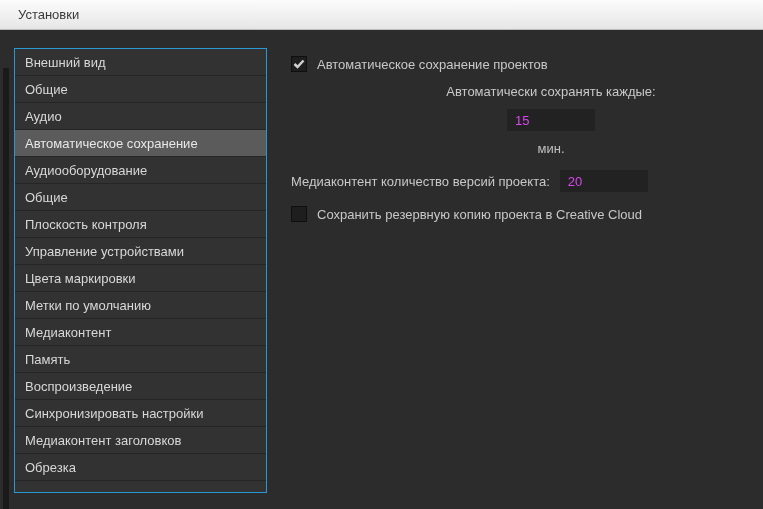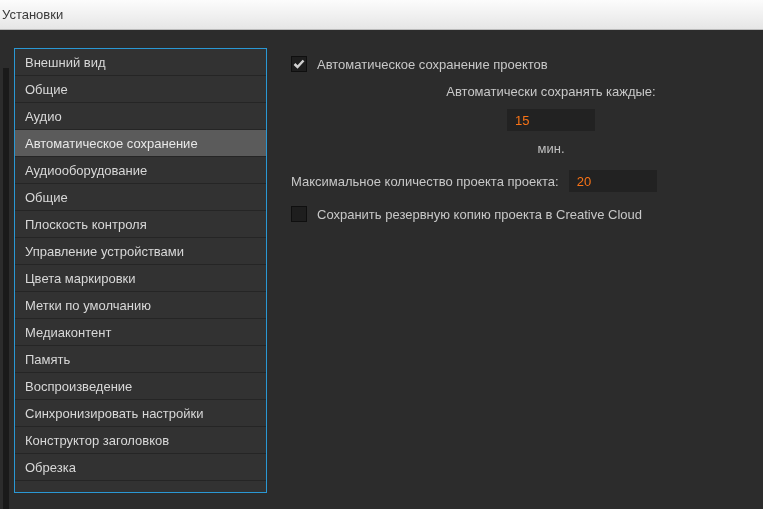--- a/index.html
+++ b/index.html
@@ -21,21 +21,21 @@
       background: linear-gradient(to bottom, #f5f5f5 0px, #e8e8e8 30px, #e8e8e8 30px);
       display: flex;
       flex-direction: column;
     }
     .titlebar {
       height: 30px;
       background: linear-gradient(to bottom, #fcfcfc, #e6e6e6);
       border-bottom: 1px solid #bbb;
       display: flex;
       align-items: center;
-      padding-left: 2px;
+      padding-left: 18px;
       color: #3a3a3a;
     }
     .content-area {
       flex: 1;
       background: #2c2c2c;
       padding: 18px 14px 0 14px;
       display: flex;
       gap: 12px;
       overflow: hidden;
       position: relative;
@@ -110,21 +110,21 @@
       fill: none;
     }
     .label-right {
       text-align: right;
       white-space: nowrap;
     }
     .num-input {
       width: 88px;
       height: 22px;
       background: #222;
-      color: #f97316;
+      color: #d946ef;
       border: none;
       padding: 0 8px;
       outline: none;
     }
     .unit {
       color: #c0c0c0;
     }
     .main .form-block {
       padding-left: 12px;
     }
@@ -162,21 +162,21 @@
         <div class="sidebar-item"><span>Аудиооборудование</span></div>
         <div class="sidebar-item"><span>Общие</span></div>
         <div class="sidebar-item"><span>Плоскость контроля</span></div>
         <div class="sidebar-item"><span>Управление устройствами</span></div>
         <div class="sidebar-item"><span>Цвета маркировки</span></div>
         <div class="sidebar-item"><span>Метки по умолчанию</span></div>
         <div class="sidebar-item"><span>Медиаконтент</span></div>
         <div class="sidebar-item"><span>Память</span></div>
         <div class="sidebar-item"><span>Воспроизведение</span></div>
         <div class="sidebar-item"><span>Синхронизировать настройки</span></div>
-        <div class="sidebar-item"><span>Конструктор заголовков</span></div>
+        <div class="sidebar-item"><span>Медиаконтент заголовков</span></div>
         <div class="sidebar-item"><span>Обрезка</span></div>
       </div>
 
     <div class="main">
       <div class="form-block">
 
         <div class="row narrow">
           <div class="checkbox checked" id="autosave-cb">
             <svg viewBox="0 0 12 12">
                 <path d="M1.5 6 L4.5 9 L10.5 2.5"></path>
@@ -185,21 +185,21 @@
           <span>Автоматическое сохранение проектов</span>
         </div>
 
         <div class="interval-row">
           <span class="label-right">Автоматически сохранять каждые:</span>
           <input class="num-input" value="15" style="">
           <span class="unit">мин.</span>
         </div>
 
         <div class="versions-row">
-          <span class="label-right">Максимальное количество проекта проекта:</span>
+          <span class="label-right">Медиаконтент количество версий проекта:</span>
           <input class="num-input" value="20" style="">
         </div>
 
         <div class="row">
           <div class="checkbox" id="backup-cb">
             
           </div>
           <span>Сохранить резервную копию проекта в Creative Cloud</span>
         </div>
 

